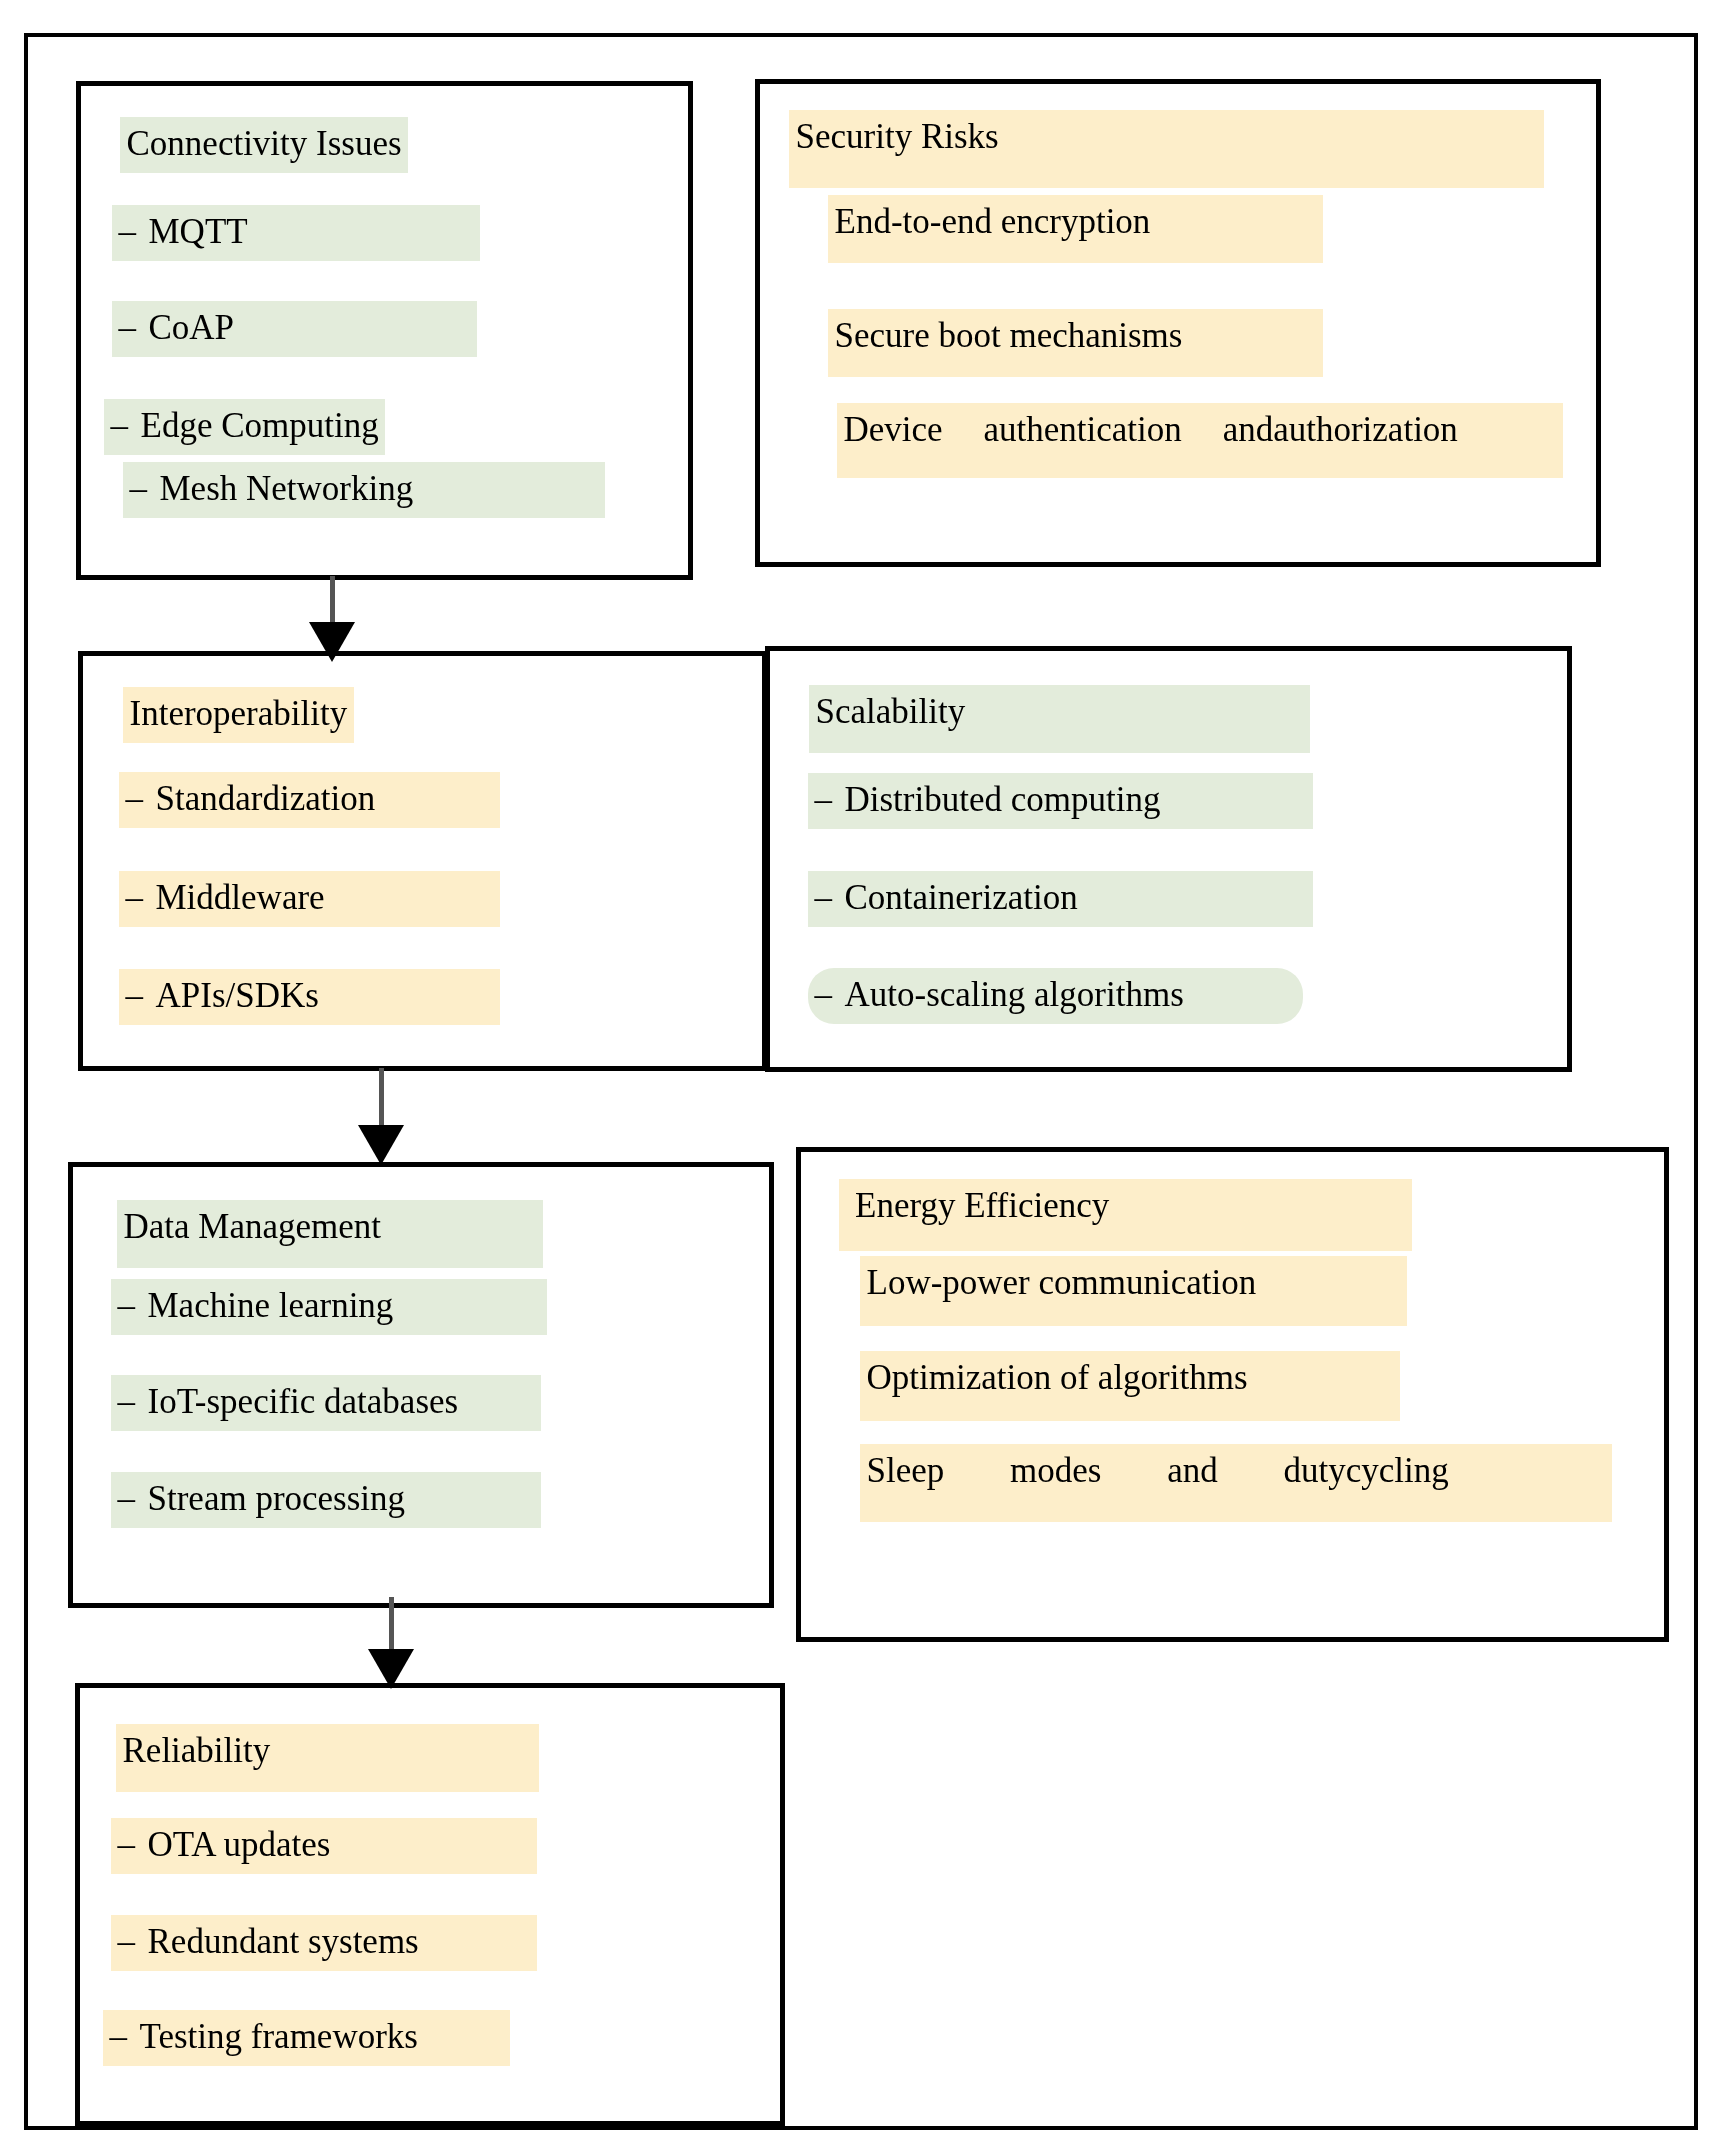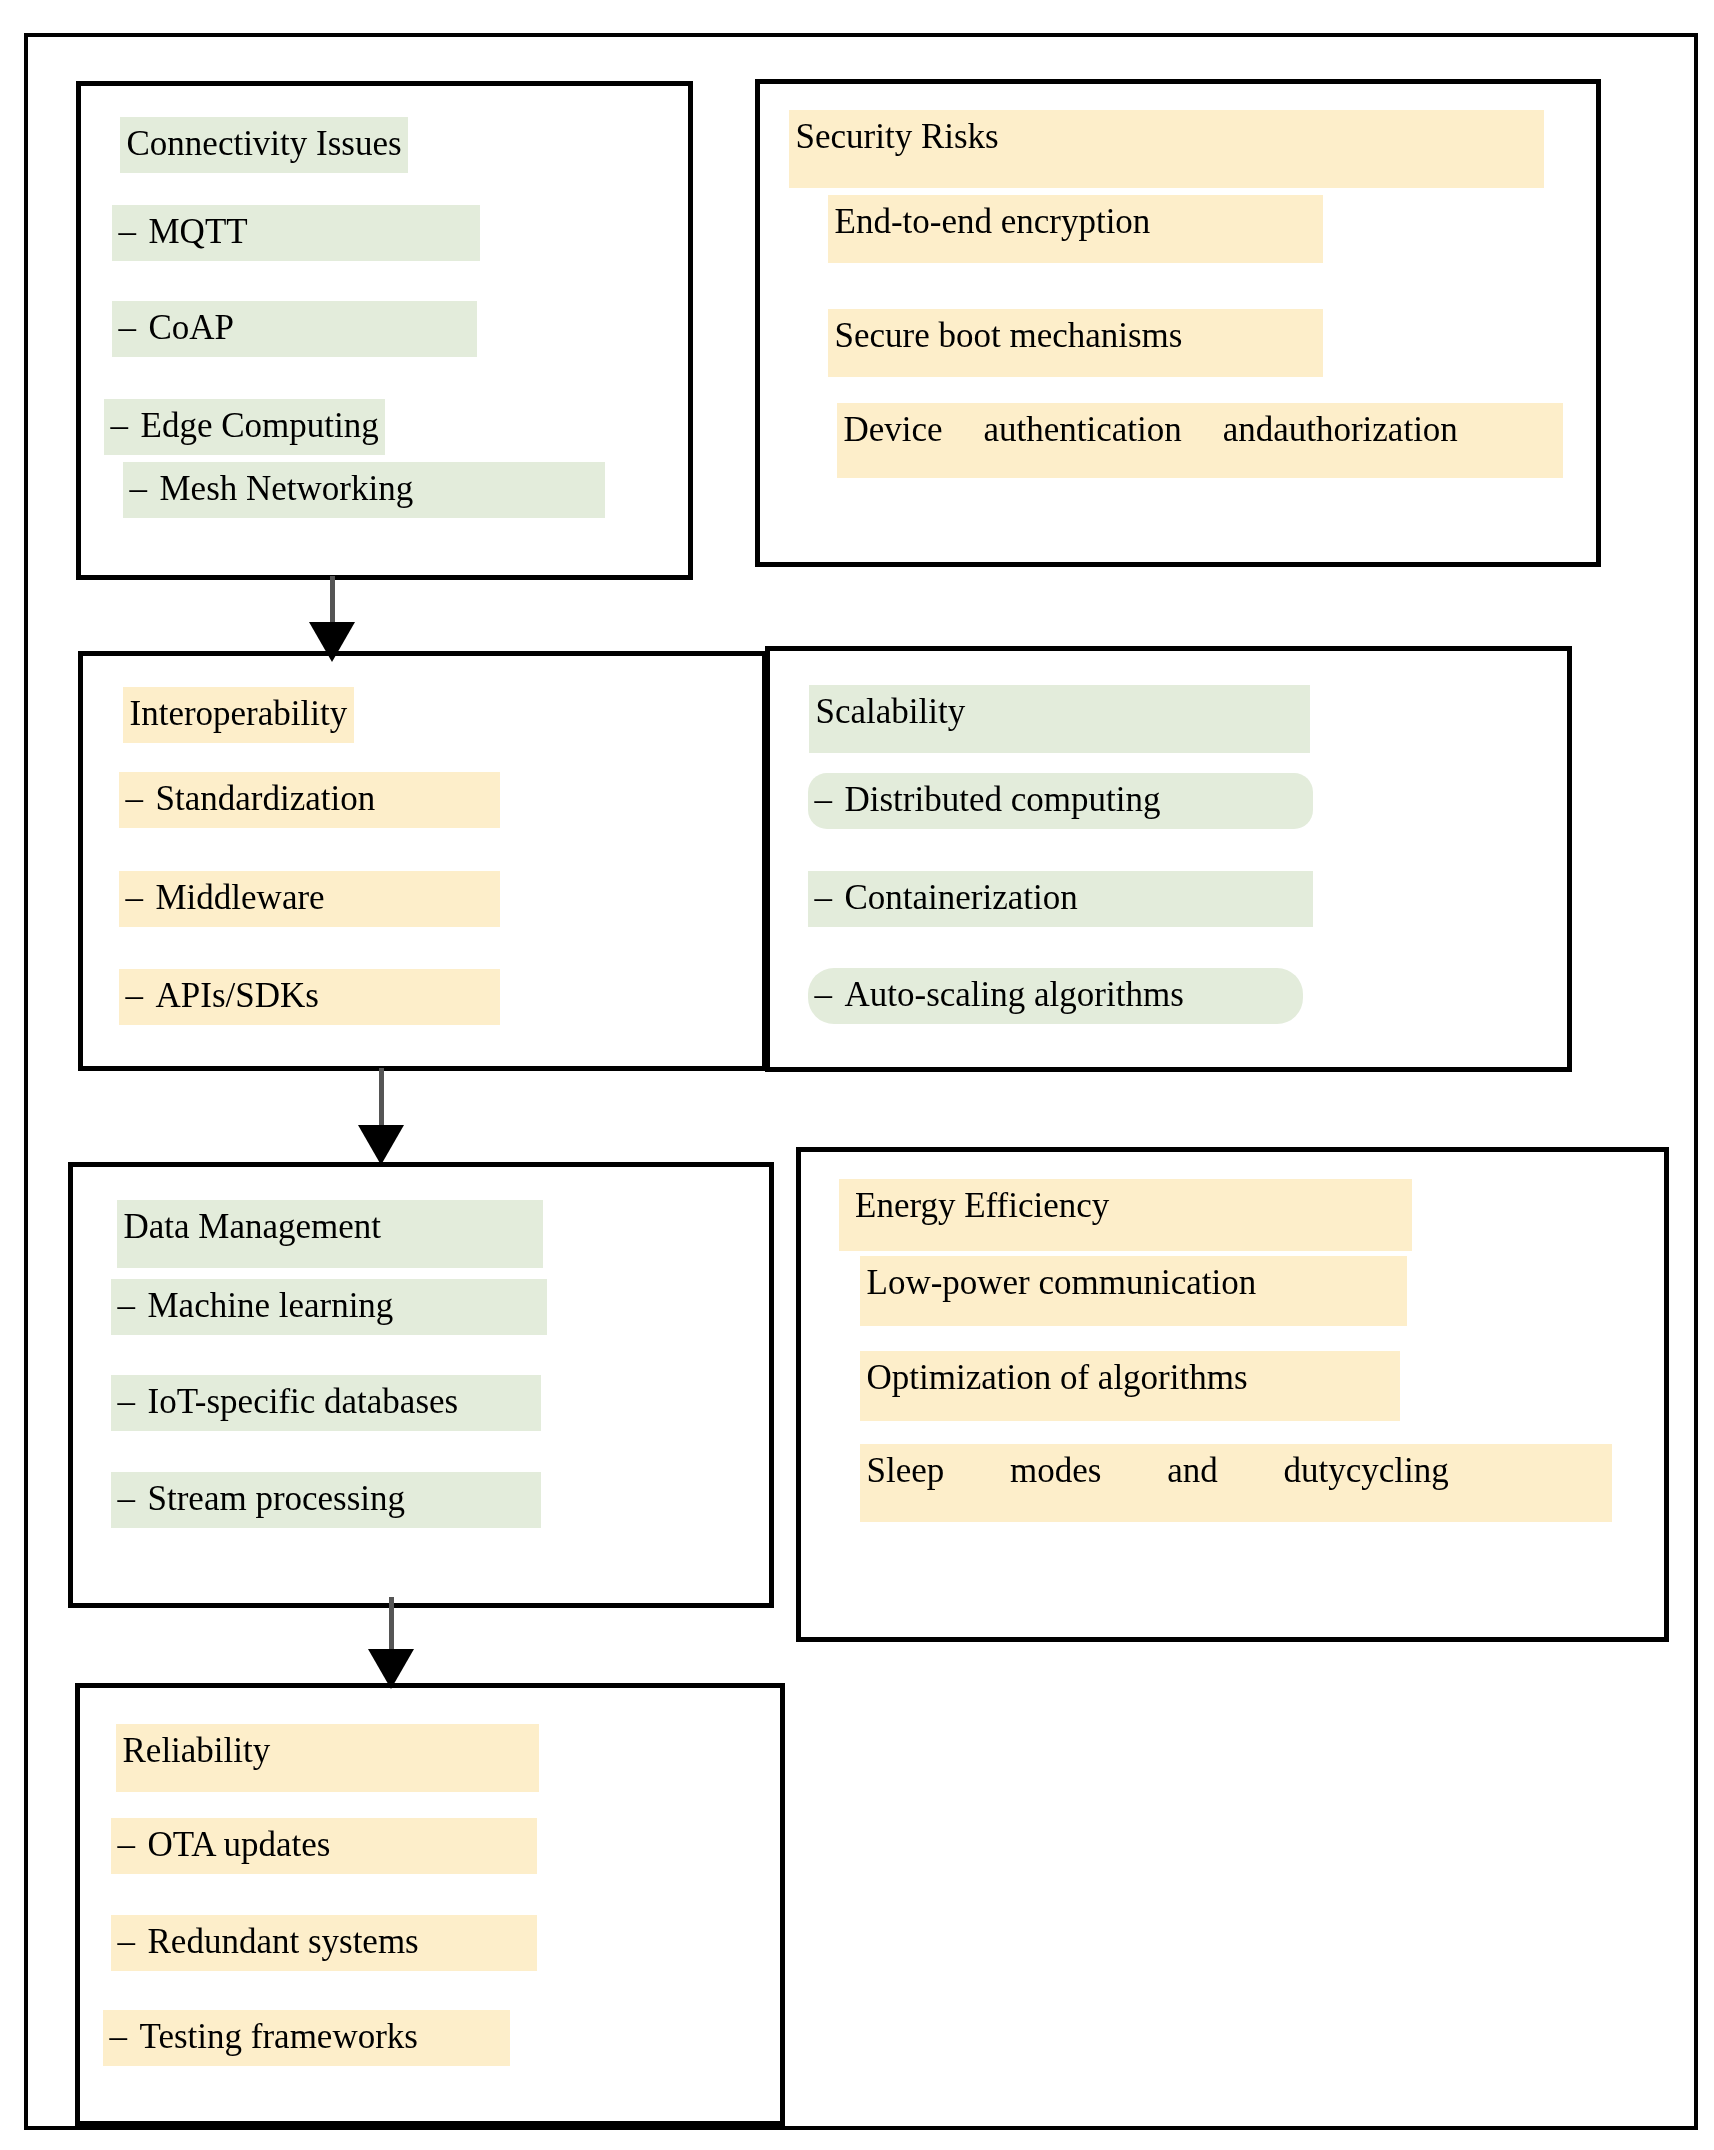--- a/index.html
+++ b/index.html
@@ -135,21 +135,21 @@
       <div class="hl cream" style="left:36px; top:215px; min-width:381px;"><span class="dash">–</span><span>Middleware</span></div>
 
       <div class="hl cream" style="left:36px; top:313px; min-width:381px;"><span class="dash">–</span><span>APIs/SDKs</span></div>
     </div>
   </div>
 
   <div class="node-box" style="left:765px; top:646px; width:807px; height:426px;">
     <div class="node-inner">
       <div class="hl green" style="left:39px; top:34px; width:501px; height:68px;"><span>Scalability</span></div>
 
-      <div class="hl green" style="left:38px; top:122px; min-width:505px;border-radius:19px;"><span class="dash">–</span><span>Distributed computing</span></div>
+      <div class="hl green" style="left:38px; top:122px; min-width:505px;"><span class="dash">–</span><span>Distributed computing</span></div>
 
       <div class="hl green" style="left:38px; top:220px; min-width:505px;"><span class="dash">–</span><span>Containerization</span></div>
 
       <div class="hl green" style="left:38px; top:317px; min-width:495px;border-radius:26px;"><span class="dash">–</span><span>Auto-scaling algorithms</span></div>
     </div>
   </div>
 
   <div class="node-box" style="left:68px; top:1162px; width:706px; height:446px;">
     <div class="node-inner">
       <div class="hl green" style="left:44px; top:33px; width:426px; height:68px;"><span>Data Management</span></div>

